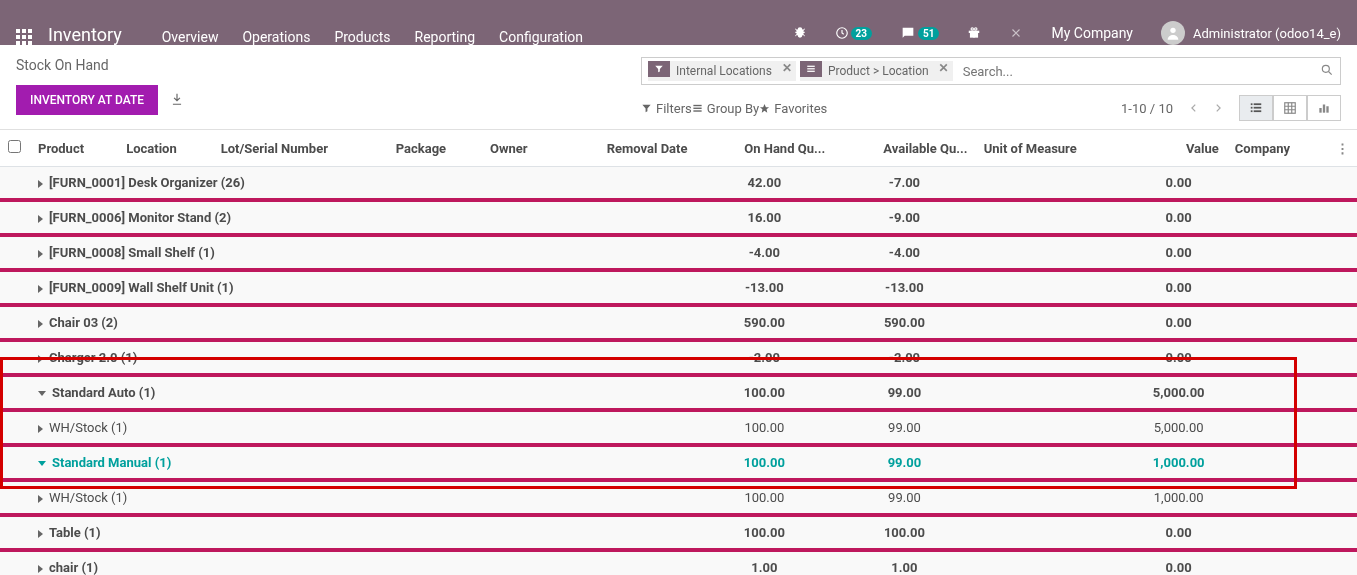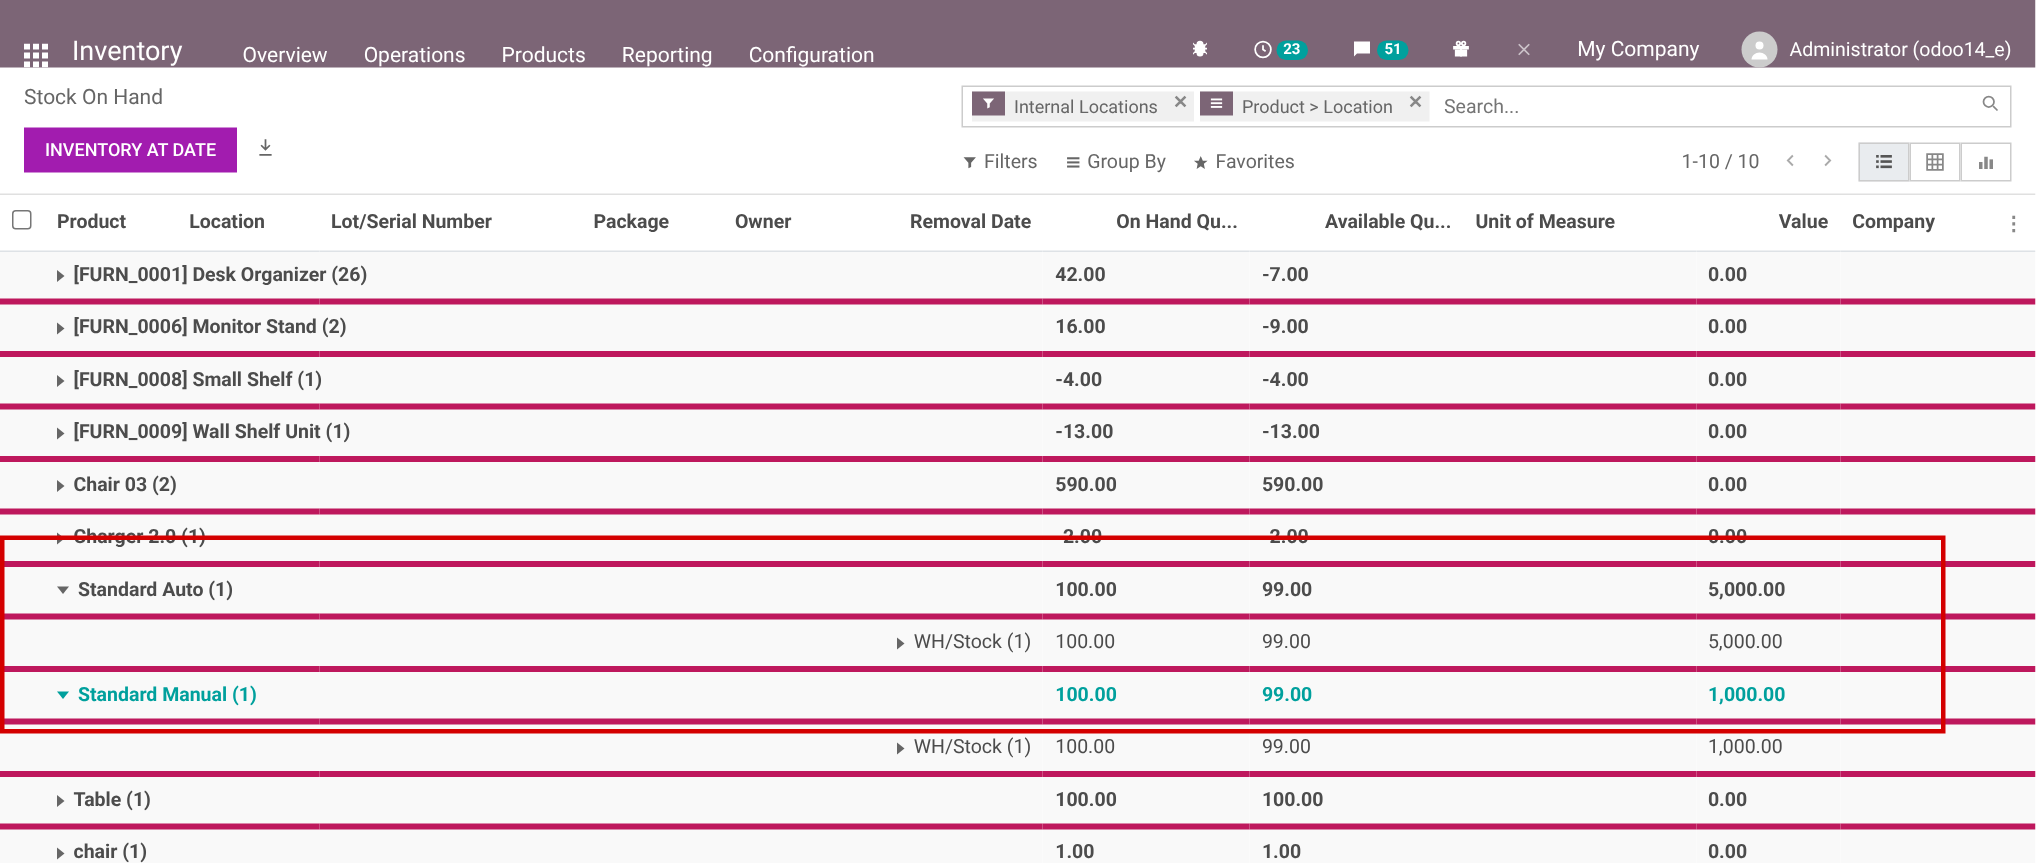--- a/index.html
+++ b/index.html
@@ -23,41 +23,41 @@
 .btn-primary { background: #a21caf; color: #fff; border: none; padding: 8px 14px; font-size: 12px; font-weight: 500; cursor: pointer; text-transform: uppercase; }
 .cp-right { display: flex; flex-direction: column; gap: 10px; align-items: flex-end; flex: 1; max-width: 700px; }
 .search-row { display: flex; align-items: center; width: 100%; border: 1px solid #ccc; padding: 3px 6px; }
 .facet { display: inline-flex; align-items: flex-start; background: #f0f0f0; margin-right: 4px; font-size: 12px; }
 .facet-icon { background: #7c6576; color: #fff; padding: 3px 6px; display: inline-flex; align-items: center; }
 .facet-label { padding: 3px 6px; color: #666; }
 .facet-remove { padding: 0 4px; color: #888; cursor: pointer; font-weight: bold; }
 .search-input { border: none; outline: none; flex: 1; padding: 2px 6px; font-size: 13px; }
 .search-mag { color: #888; cursor: pointer; }
 .cp-bottom { display: flex; align-items: center; justify-content: space-between; width: 100%; }
-.filter-group { display: flex; gap: 18px; color: #666; font-size: 13px; }
+.filter-group { display: flex; color: #666; font-size: 13px; }
 .filter-item { cursor: pointer; display: inline-flex; align-items: center; gap: 4px; }
 .pager-group { display: flex; align-items: center; gap: 12px; color: #666; font-size: 13px; }
 .pager-arrows { display: flex; gap: 6px; }
 .pager-arrow { cursor: pointer; padding: 4px; color: #aaa; }
 .view-switcher { display: flex; gap: 0; }
 .view-btn { border: 1px solid #ccc; padding: 5px 9px; cursor: pointer; background: #fff; color: #888; display: inline-flex; }
 .view-btn.active { background: #e9ecef; color: #555; }
 .table-wrap { width: 100%; }
 table { width: 100%; border-collapse: collapse; }
 thead th { text-align: left; padding: 10px 8px; border-bottom: 1px solid #dee2e6; font-weight: 700; color: #4c4c4c; font-size: 13px; white-space: nowrap; background: #fff; }
 thead th.num { text-align: right; }
 tbody tr { border-bottom: 4px solid #be185d; }
 tbody tr.group-row { background: #f9f9f9; cursor: pointer; }
 tbody tr.group-row td { padding: 8px; font-weight: 700; font-size: 13px; }
 tbody tr.child-row td { padding: 8px; font-weight: 400; }
-tbody td.num { text-align: left; }
+tbody td.num { text-align: center; }
 .caret { display: inline-block; width: 0; height: 0; margin-right: 6px; vertical-align: middle; }
 .caret-right { border-top: 4px solid transparent; border-bottom: 4px solid transparent; border-left: 5px solid #666; }
 .caret-down { border-left: 4px solid transparent; border-right: 4px solid transparent; border-top: 5px solid #666; }
-.indent { padding-left: 24px; text-align: right; }
+.indent { padding-left: 24px; }
 .teal { color: #00a09d; }
 .teal .caret-down { border-top-color: #00a09d; }
 .highlight-box { position: absolute; border: 3px solid #d40000; pointer-events: none; }
 .checkbox-cell { width: 30px; }
 .checkbox-cell input { cursor: pointer; }
 .col-more { width: 20px; text-align: center; color: #888; cursor: pointer; }
 .export-icon { cursor: pointer; color: #666; }
 </style>
 </head>
 <body>

